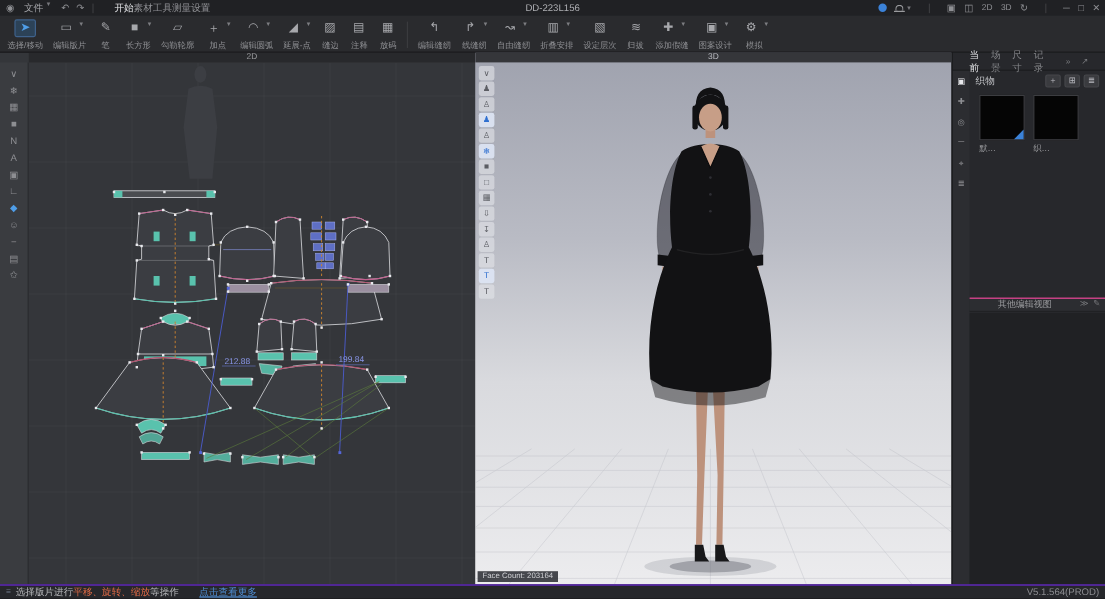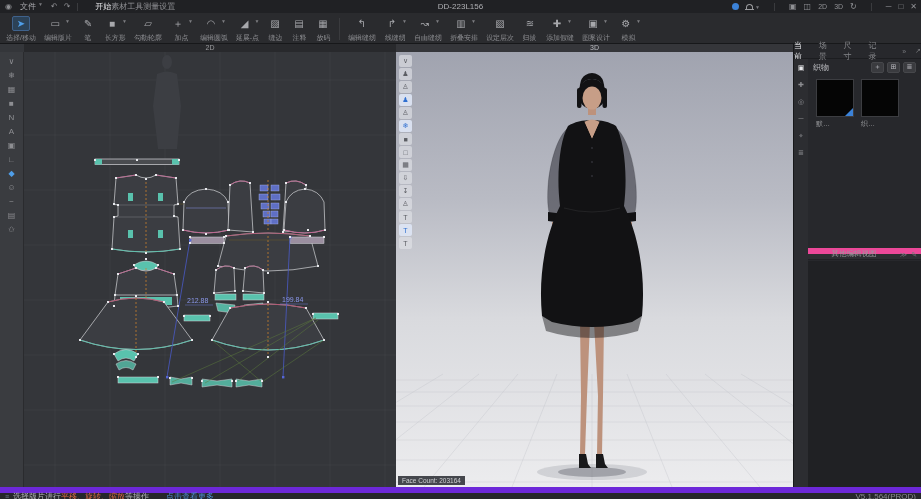--- a/index.html
+++ b/index.html
@@ -46,44 +46,44 @@
   .pane3d { position:absolute; top:44px; left:396px; width:397px; height:443px; background:linear-gradient(180deg,#9fa2ae 0%,#b9bbc4 35%,#d9dade 62%,#ececee 100%); overflow:hidden; }
   .pane3d-header { position:absolute; top:0; left:0; right:0; height:8px; background:#35363a; color:#b9bac0; font-size:7px; line-height:8px; text-align:center; }
   .toolcol3d { position:absolute; top:11px; left:3px; display:flex; flex-direction:column; gap:1px; }
   .ico3d { width:13px; height:12px; border-radius:2px; background:rgba(226,228,233,.62); color:#5b5d63; font-size:7px; display:flex; align-items:center; justify-content:center; }
   .ico3d.active { color:#2f6fd0; background:rgba(222,230,245,.9); }
   .scene-svg { position:absolute; left:0; top:0; }
   .face-count { position:absolute; left:2px; bottom:2px; height:9px; background:rgba(40,42,48,.85); color:#cfd0d4; font-size:6.5px; line-height:9px; padding:0 4px; }
 
   
   .rpanel { position:absolute; top:44px; right:0; width:128px; height:443px; background:#27282c; border-left:1px solid #17181a; }
-  .rtabs { display:flex; align-items:center; height:15px; padding:0 0; gap:9px; font-size:8px; background:#27282c; border-bottom:1px solid #1c1d20; }
+  .rtabs { display:flex; align-items:center; height:15px; padding:0 14px; gap:9px; font-size:8px; background:#27282c; border-bottom:1px solid #1c1d20; }
   .rtab { color:#85868a; }
   .rtab.active { color:#e8e9ec; }
   .rtabs .spacer { flex:1; }
   .rtab-ico { font-size:7px; color:#77787c; }
   .rside { position:absolute; top:15px; left:0; width:14px; bottom:0; background:#2c2d31; display:flex; flex-direction:column; align-items:center; padding-top:3px; gap:6px; }
   .rside .col-ico { width:12px; height:11px; font-size:7px; }
   .rside .col-ico.active { color:#e8e9ec; }
   .rbody { position:absolute; top:15px; left:14px; right:0; bottom:0; }
   .fab-head { display:flex; align-items:center; height:16px; padding:0 5px; font-size:8px; color:#c2c3c7; }
   .fab-head .spacer { flex:1; }
   .fab-btn { width:13px; height:11px; background:#3a3b3f; border:1px solid #46474b; border-radius:2px; color:#b9bac0; font-size:7px; display:flex; align-items:center; justify-content:center; margin-left:3px; }
   .swatches { display:flex; gap:7px; padding:4px 8px; }
   .swatch { width:38px; display:flex; flex-direction:column; gap:2px; }
   .sw-thumb { width:38px; height:38px; background:#050505; border:1px solid #3c3d41; position:relative; }
   .swatch.selected .sw-thumb::after { content:''; position:absolute; right:0; bottom:0; border-left:8px solid transparent; border-bottom:8px solid #3b82d8; }
   .sw-label { font-size:7px; color:#9a9b9e; overflow:hidden; white-space:nowrap; }
-  .other-head { position:absolute; left:0; right:0; top:189px; height:12px; background:#2c2d31; border-top:6px solid #ec4899; border-bottom:1px solid #202124; display:flex; align-items:flex-end; font-size:7.5px; color:#9a9b9e; }
+  .other-head { position:absolute; left:0; right:0; top:189px; height:12px; background:#2c2d31; border-top:1px solid #ec4899; border-bottom:1px solid #202124; display:flex; align-items:flex-start; font-size:7.5px; color:#9a9b9e; }
   .other-head .t { flex:1; text-align:center; }
   .other-head .ic { font-size:7px; color:#77787c; margin-right:4px; }
   .other-body { position:absolute; left:0; right:0; top:202px; bottom:0; background:#202124; }
 
   
-  .statusbar { position:absolute; bottom:0; left:0; right:0; height:12px; background:#26272b; border-top:6px solid #6d28d9; display:flex; align-items:center; font-size:8px; padding:0 5px; color:#b8b9bc; }
+  .statusbar { position:absolute; bottom:0; left:0; right:0; height:12px; background:#26272b; border-top:1px solid #6d28d9; display:flex; align-items:center; font-size:8px; padding:0 5px; color:#b8b9bc; }
   .st-ico { color:#6f7b8c; font-size:7px; margin-right:4px; }
   .st-orange { color:#e06a45; }
   .st-link { color:#4f8fd6; text-decoration:underline; margin-left:17px; }
   .st-version { margin-left:auto; color:#8b8c90; font-size:8px; }
 </style>
 </head>
 <body>
 
 <div class="app">
 

